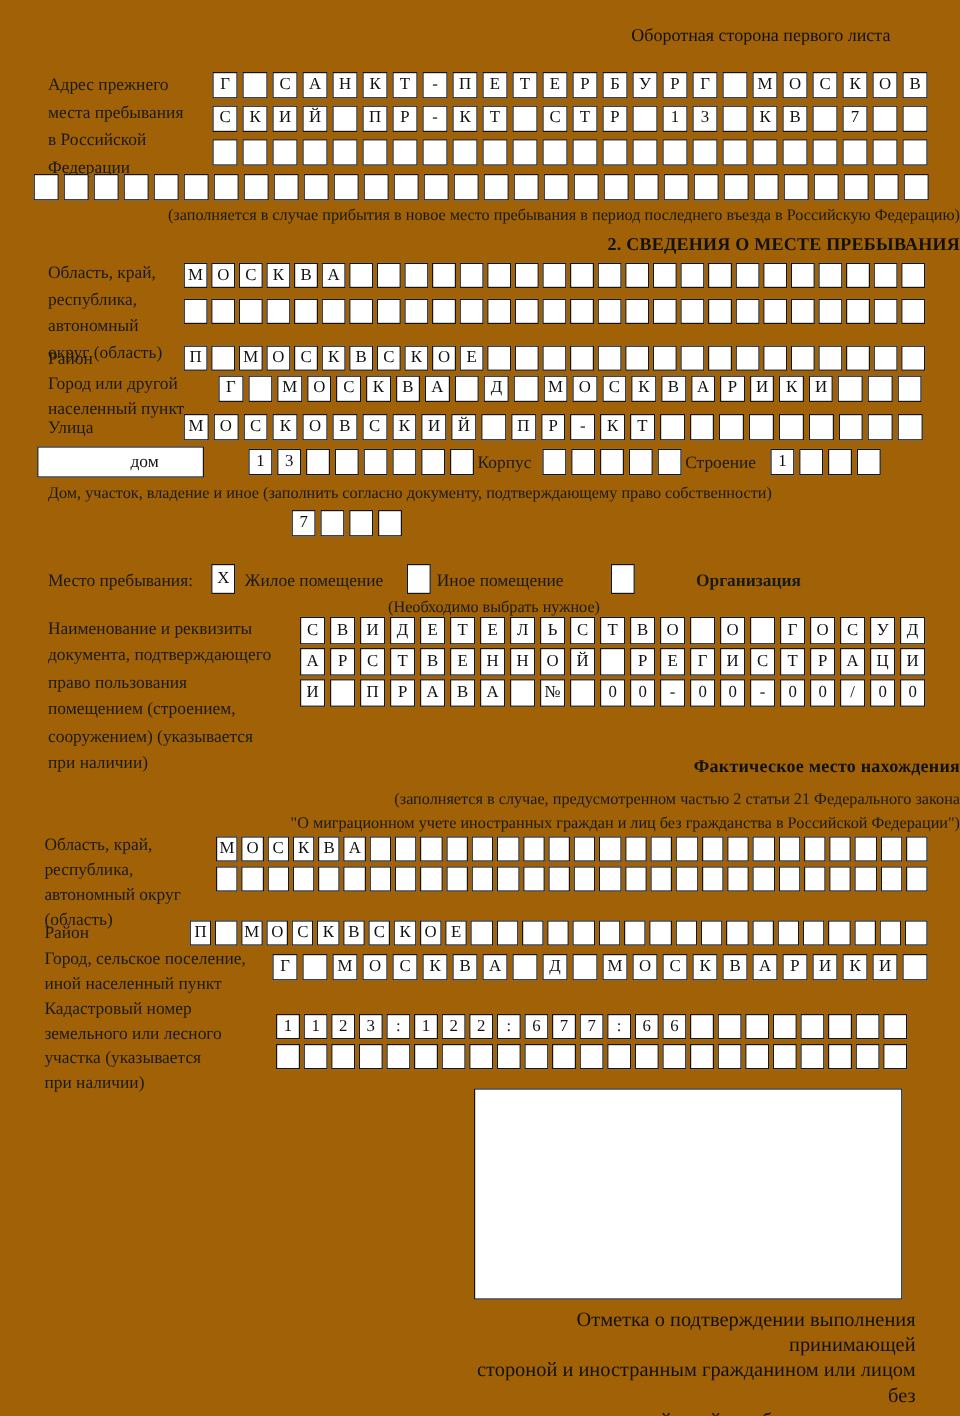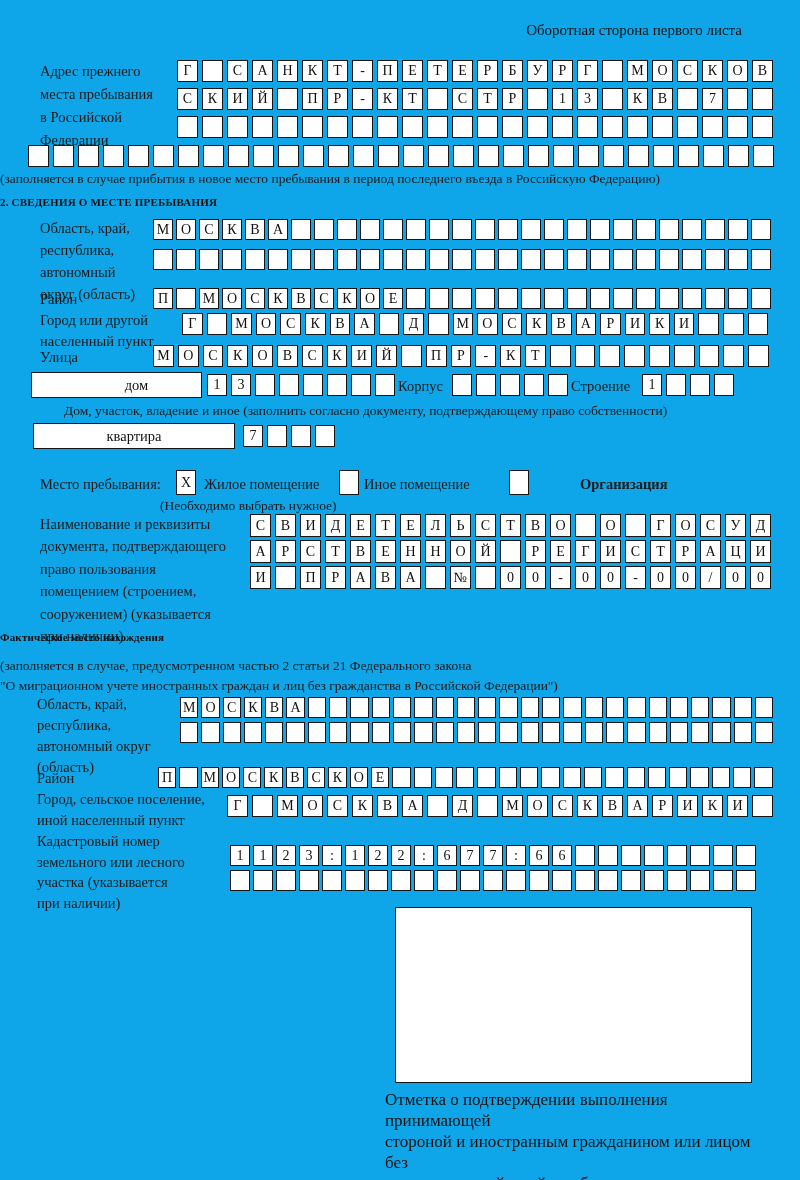--- a/index.html
+++ b/index.html
@@ -1,34 +1,34 @@
 <!DOCTYPE html>
 <html><head>
 <meta charset="utf-8">
 <style>
   html,body{margin:0;padding:0;background:#fff;}
-  #page{position:relative;width:800px;height:1180px;background:#0ea5e9;
+  #page{position:relative;width:800px;height:1180px;background:#a16207;
         font-family:"Liberation Serif", serif;color:#111;overflow:hidden;}
   .abs{position:absolute;}
   .lbl{font-size:14.5px;line-height:22px;white-space:pre-line;color:#1a1a1a;}
   .note{font-size:13.5px;color:#1a1a1a;}
-  .center{text-align:left;}
+  .center{text-align:right;}
   .bold{font-weight:bold;}
   .grid{display:flex;gap:var(--g,4px);}
   .grid .cell{display:inline-flex;align-items:center;justify-content:center;
       width:var(--w,21px);height:var(--h,22px);border:1.6px solid #151515;
       font-size:14px;font-family:"Liberation Serif",serif;box-sizing:border-box;
       background:#fff;}
   .labelbox{border:1.6px solid #151515;display:flex;align-items:center;justify-content:center;
       font-size:14.5px;box-sizing:border-box;background:#fff;}
   .chk{border:1.6px solid #151515;display:flex;align-items:center;justify-content:center;
       font-size:14px;box-sizing:border-box;background:#fff;}
   .stamp{border:1.6px solid #151515;background:#fff;box-sizing:border-box;}
   .hdr{font-size:15px;}
-  .sect{font-size:11px;letter-spacing:.2px;}
+  .sect{font-size:15px;letter-spacing:.2px;}
 </style>
 </head>
 <body>
 
 <div id="page">
 
   <div class="abs hdr" style="top:22px;right:58px;">Оборотная сторона первого листа</div>
 
   <div class="abs lbl" style="left:40px;top:60px;line-height:23px;">Адрес прежнего
 места пребывания
@@ -293,21 +293,21 @@
       <span class="cell"></span>
       <span class="cell"></span>
       <span class="cell"></span>
       <span class="cell"></span>
       <span class="cell"></span>
       <span class="cell"></span>
       <span class="cell"></span>
       <span class="cell"></span>
     </div>
 
-  <div class="abs labelbox" style="left:31px;top:372px;width:171px;height:26px;padding-left:40px;">дом</div>
+  <div class="abs labelbox" style="left:31px;top:372px;width:139px;height:26px;padding-left:40px;">дом</div>
   <div class="abs grid" style="left:207px;top:374px;--w:20px;--g:4px;--h:22px;">
       <span class="cell">1</span>
       <span class="cell">3</span>
       <span class="cell"></span>
       <span class="cell"></span>
       <span class="cell"></span>
       <span class="cell"></span>
       <span class="cell"></span>
       <span class="cell"></span>
     </div>
@@ -319,23 +319,22 @@
       <span class="cell"></span>
       <span class="cell"></span>
     </div>
   <div class="abs lbl" style="left:571px;top:375px;">Строение</div>
   <div class="abs grid" style="left:642px;top:374px;--w:20px;--g:4px;--h:22px;">
       <span class="cell">1</span>
       <span class="cell"></span>
       <span class="cell"></span>
       <span class="cell"></span>
     </div>
-  <div class="abs note" style="left:40px;top:403px;margin-left:24px;">Дом, участок, владение и иное (заполнить согласно документу, подтверждающему право собственности)</div>
-
-  <div class="abs labelbox" style="left:33px;top:423px;width:202px;height:26px;">квартира</div>
+  <div class="abs note" style="left:40px;top:403px;">Дом, участок, владение и иное (заполнить согласно документу, подтверждающему право собственности)</div>
+
   <div class="abs grid" style="left:243px;top:425px;--w:20px;--g:4px;--h:22px;">
       <span class="cell">7</span>
       <span class="cell"></span>
       <span class="cell"></span>
       <span class="cell"></span>
     </div>
 
   <div class="abs lbl" style="left:40px;top:473px;">Место пребывания:</div>
   <div class="abs chk" style="left:176px;top:470px;width:20px;height:25px;">X</div>
   <div class="abs lbl" style="left:204px;top:473px;">Жилое помещение</div>

